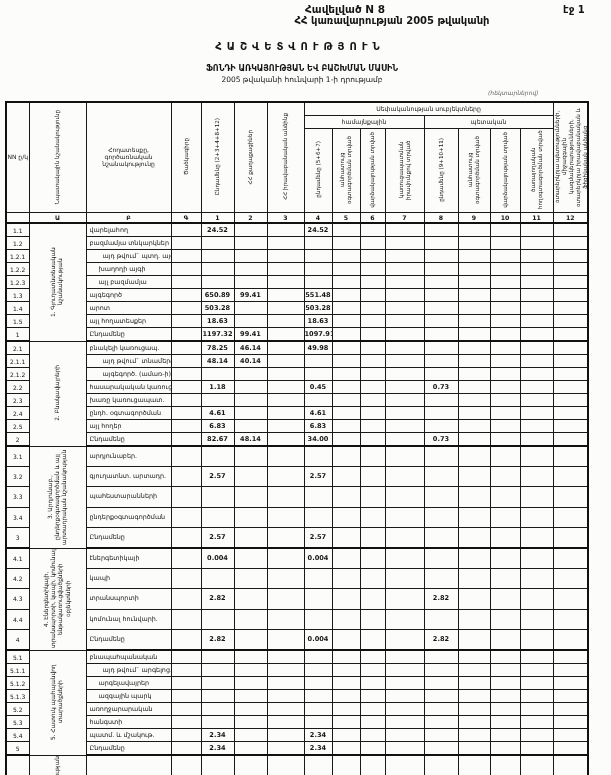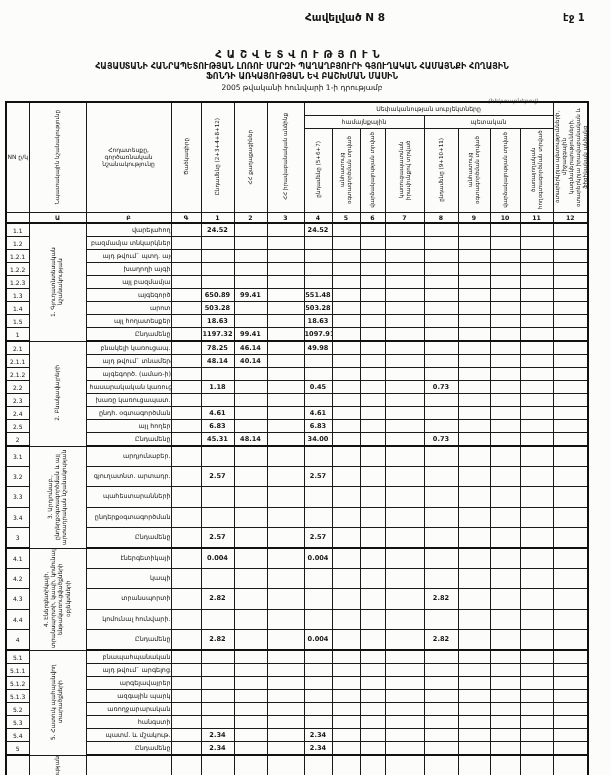--- a/index.html
+++ b/index.html
@@ -1,18 +1,18 @@
 <!DOCTYPE html>
 <html><head>
 <meta charset="utf-8">
 <style>
   html,body{margin:0;padding:0;background:#e8e8e6;}
   #page{position:relative;width:611px;height:775px;background:#fcfcfa;
         font-family:"DejaVu Sans",sans-serif;color:#151515;overflow:hidden;}
-  .abs{position:absolute;white-space:nowrap;margin-top:8px;}
+  .abs{position:absolute;white-space:nowrap;}
   .hdr-b{font-weight:bold;}
   #appendix{top:3px;left:345px;transform:translateX(-50%);font-size:10.5px;}
   #page-no{top:4px;left:563px;font-size:10px;}
   #gov1{top:15px;left:392px;transform:translateX(-50%);font-size:10px;}
   #gov2{top:27px;left:392px;transform:translateX(-50%);font-size:10px;}
   #rep-title{top:41px;left:300px;transform:translateX(-50%);font-size:10px;letter-spacing:5px;}
   #sub1{top:54px;left:302px;transform:translateX(-50%);font-size:8px;}
   #sub2{top:64px;left:302px;transform:translateX(-50%);font-size:8px;}
   #asof{top:75px;left:302px;transform:translateX(-50%);font-size:7.5px;font-weight:normal;}
   #units{top:89px;left:488px;font-size:6px;font-style:italic;color:#666;}
@@ -26,36 +26,36 @@
   .landtype-h{font-size:6px;white-space:normal;padding:0 4px;}
   .band{font-size:6.2px;height:12px;}
   .vert{writing-mode:vertical-rl;transform:rotate(180deg);white-space:normal;
         display:inline-block;max-height:100px;line-height:1.25;}
   .vrow{height:84px;}
   .vrow .vert{max-height:80px;}
   .letters td{height:9px;font-size:6.2px;text-align:center;font-weight:bold;
         border-bottom:2px solid #111;line-height:9px;}
   tbody td{height:12px;font-size:6.4px;line-height:11px;white-space:nowrap;}
   tbody td.nn{text-align:center;font-size:6px;}
-  tbody td.lbl{text-align:right;padding-left:3px;}
+  tbody td.lbl{text-align:left;padding-left:3px;}
   tbody td.lbl.ind1{padding-left:16px;}
   tbody td.lbl.ind2{padding-left:12px;}
   tbody td.val{text-align:center;font-weight:bold;font-size:6.6px;}
   tbody th.sec{font-size:5.8px;text-align:center;vertical-align:middle;}
   tbody tr.sec-last td, tbody tr.sec-last th{border-bottom:2px solid #111;}
   tbody tr.tall td{height:44px;}
 </style>
 </head>
 <body>
 
 <div id="page">
   <div class="abs hdr-b" id="appendix">Հավելված N 8</div>
   <div class="abs hdr-b" id="page-no">էջ 1</div>
+  <div class="abs hdr-b" id="gov1">ՀՀ կառավարության 2005 թվականի</div>
   <div class="abs hdr-b" id="rep-title">ՀԱՇՎԵՏՎՈՒԹՅՈՒՆ</div>
-  <div class="abs hdr-b" id="sub1">ՀԱՅԱՍՏԱՆԻ ՀԱՆՐԱՊԵՏՈՒԹՅԱՆ ԼՈՌՈՒ ՄԱՐԶԻ ՊԱՂԱՂԲՅՈՒՐԻ ԳՅՈՒՂԱԿԱՆ ՀԱՄԱՅՆՔԻ ՀՈՂԱՅԻՆ</div>
   <div class="abs hdr-b" id="sub2">ՖՈՆԴԻ ԱՌԿԱՅՈՒԹՅԱՆ ԵՎ ԲԱՇԽՄԱՆ ՄԱՍԻՆ</div>
   <div class="abs" id="asof">2005 թվականի հունվարի 1-ի դրությամբ</div>
   <div class="abs" id="units">(հեկտարներով)</div>
 
   <div id="tbl-wrap">
     <table id="report-table">
         <colgroup>
           <col style="width: 23px;">
           <col style="width: 57px;">
           <col style="width: 85px;">
@@ -390,21 +390,21 @@
             <td class="val"></td>
             <td class="val"></td>
             <td class="val"></td>
             <td class="val"></td>
             <td class="val"></td>
           </tr>
           <tr class="sec-last">
             <td class="nn">2</td>
             <td class="lbl">Ընդամենը</td>
             <td></td>
-            <td class="val">45.31</td>
+            <td class="val">82.67</td>
             <td class="val">48.14</td>
             <td class="val"></td>
             <td class="val">34.00</td>
             <td class="val"></td>
             <td class="val"></td>
             <td class="val"></td>
             <td class="val">0.73</td>
             <td class="val"></td>
             <td class="val"></td>
             <td class="val"></td>

